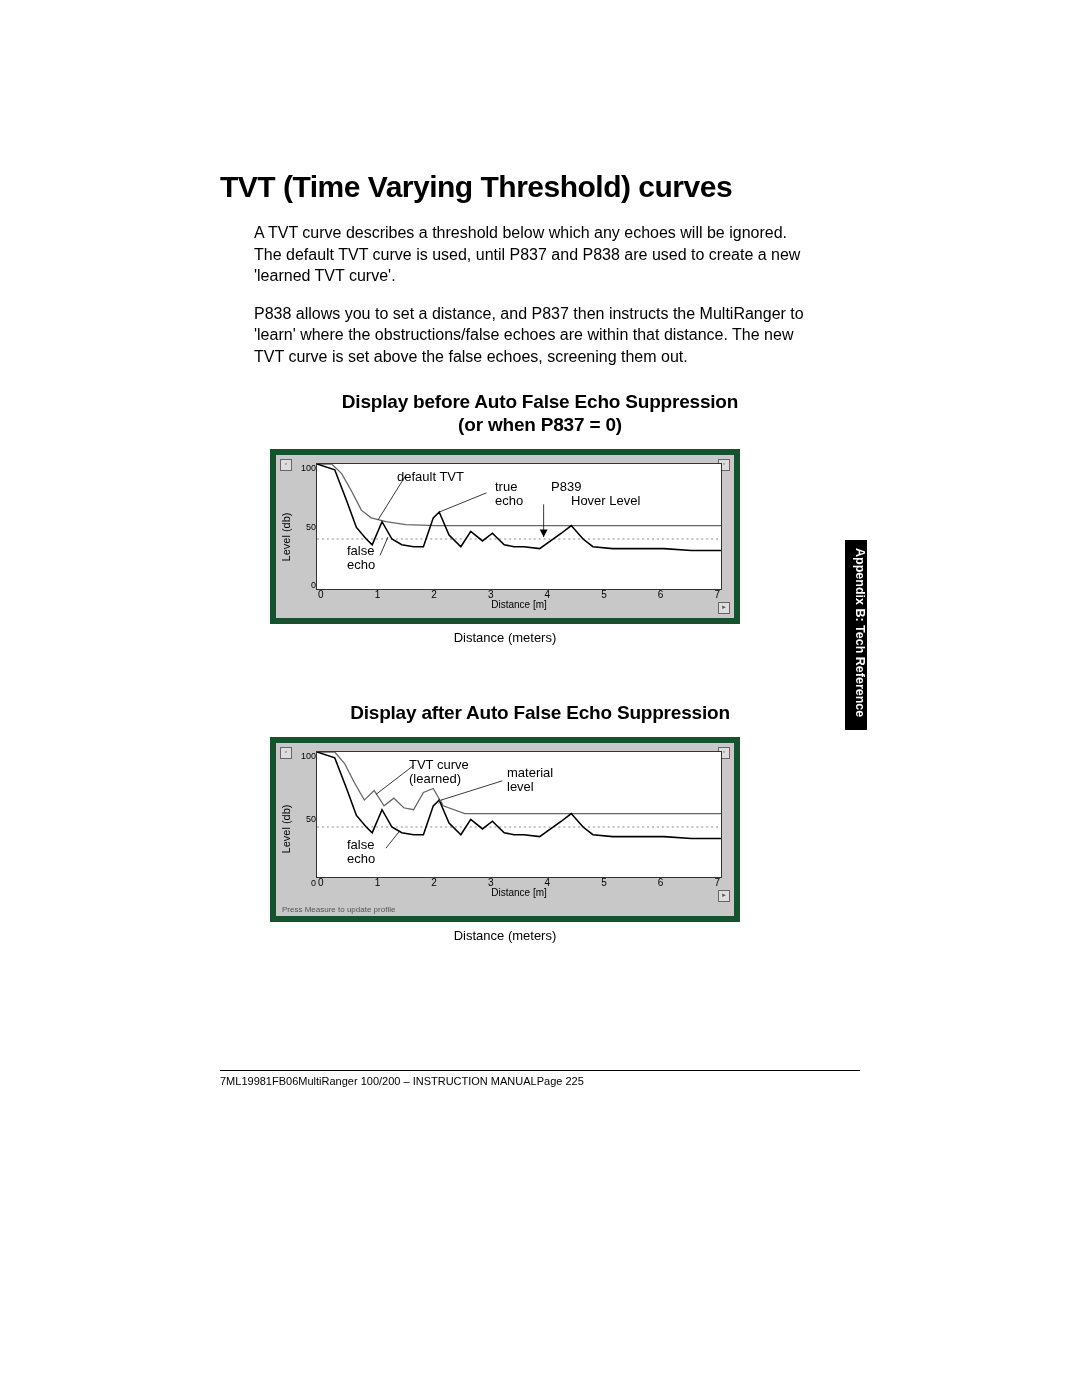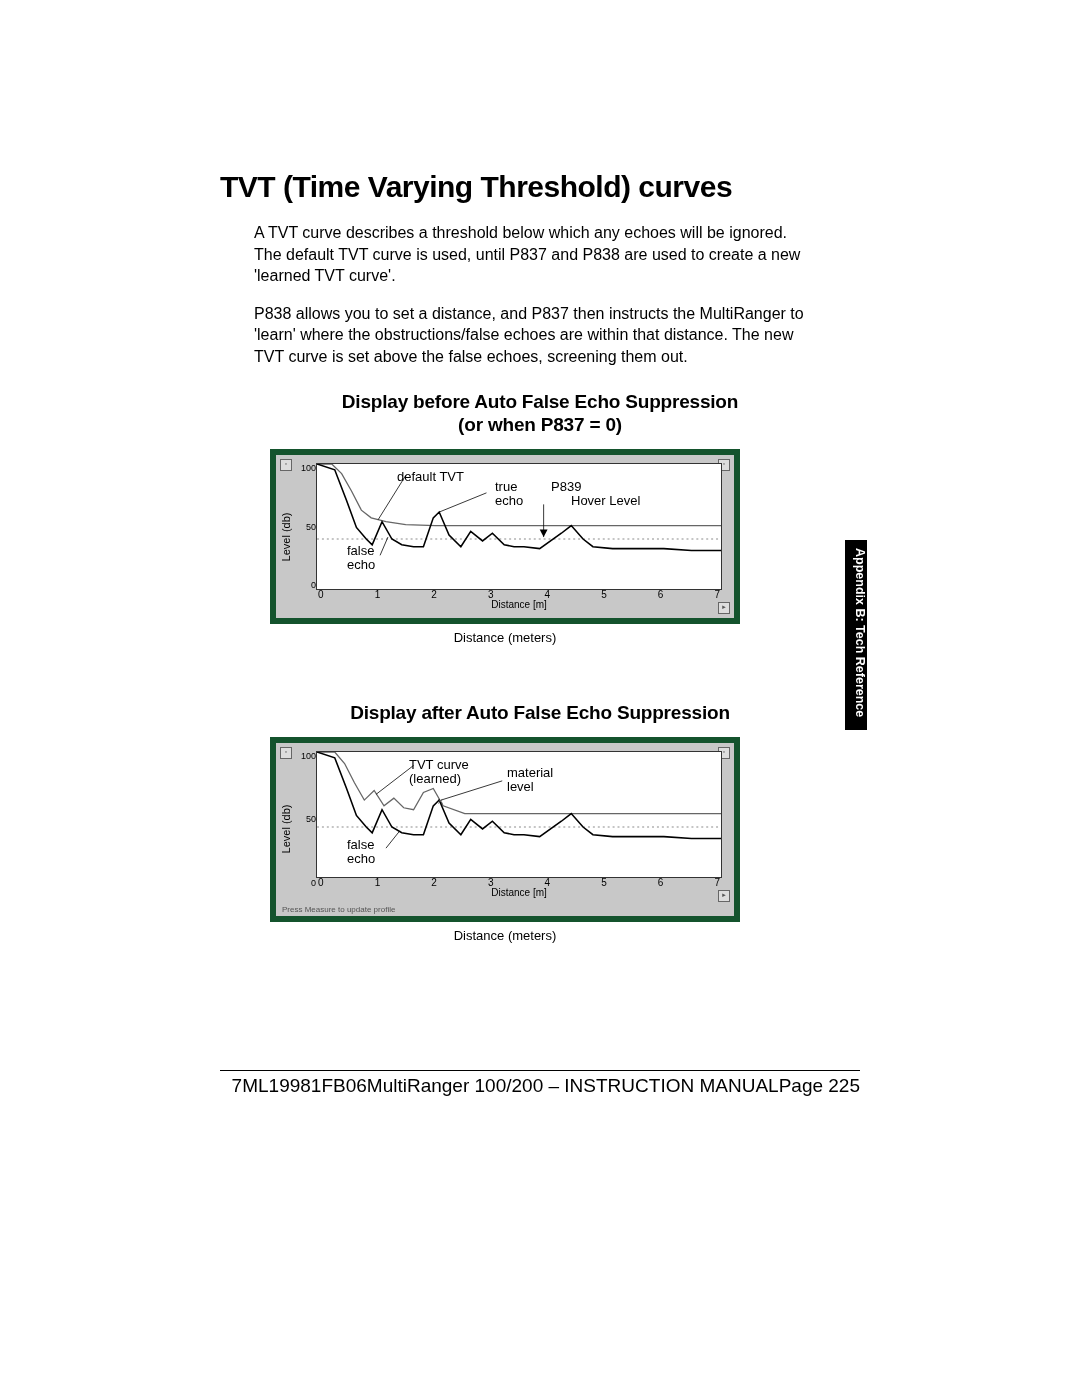--- a/index.html
+++ b/index.html
@@ -75,23 +75,23 @@
     width: 32px;
     height: 190px;
   }
   .footer {
     position: absolute;
     left: 220px;
     top: 1070px;
     width: 640px;
     border-top: 1px solid #000;
     padding-top: 4px;
-    font-size: 19px;
+    font-size: 11px;
     display: flex;
-    justify-content: flex-end;
+    justify-content: flex-start;
     font-family: Arial, sans-serif;
   }
   .chart-outer {
     margin-left: 50px;
     width: 470px;
   }
   .chart-frame {
     border: 6px solid #14532d;
     background: #c8c8c8;
     position: relative;

